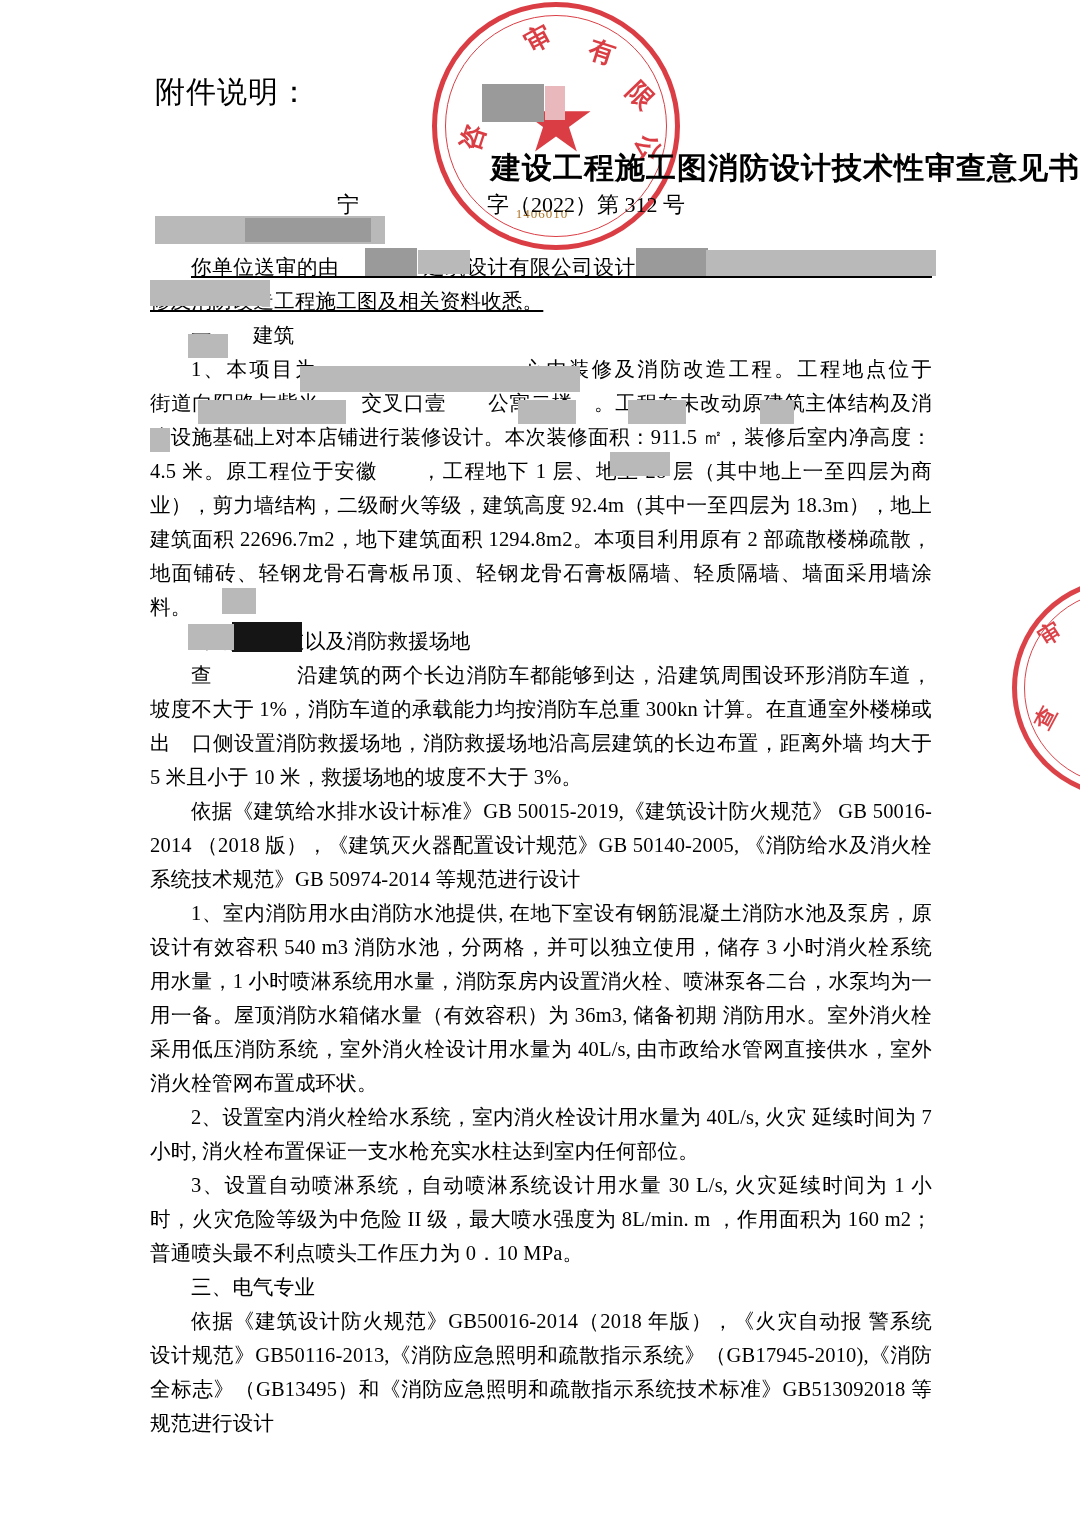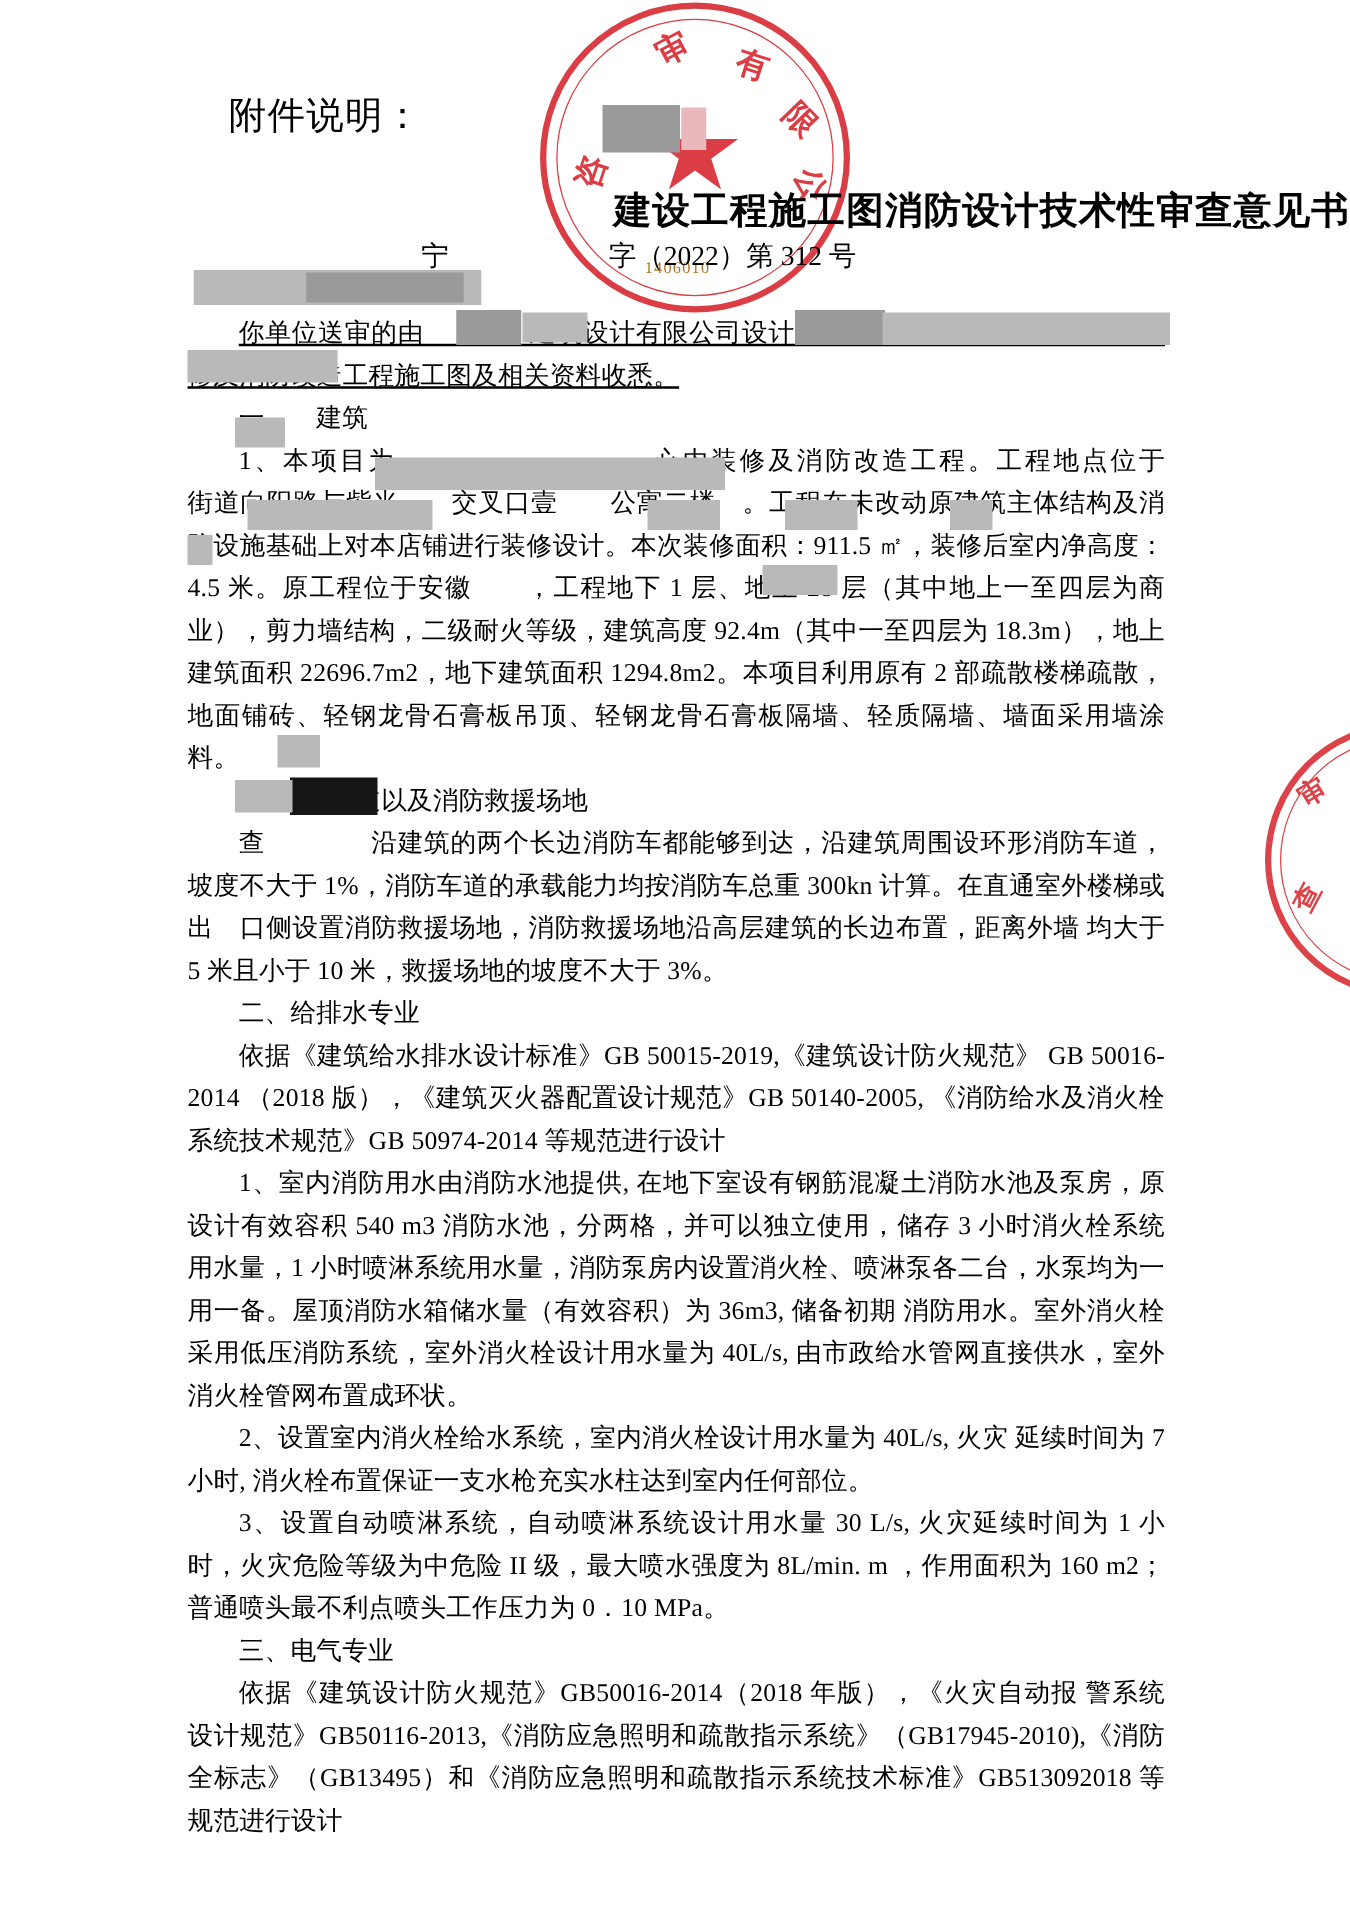--- a/index.html
+++ b/index.html
@@ -105,21 +105,20 @@
   .redact.light { background: #b9b9b9; }
   .redact.pink { background: #e9b8bd; }
 
   
   .attach-label {
     position: absolute;
     left: 155px;
     top: 72px;
     font-size: 30px;
     letter-spacing: 1px;
-    margin-left: 28px;
   }
   .doc-title {
     position: absolute;
     left: 0;
     top: 148px;
     width: 1080px;
     text-align: right;
     font-size: 30px;
     font-weight: bold;
     letter-spacing: 1px;
@@ -204,21 +203,20 @@
 
 
   <div class="body-text">
     <p class="underline-first">你单位送审的由　　　　建筑设计有限公司设计的　　　　　　　　　中心内装修及消防改造工程施工图及相关资料收悉。</p>
 
     <p class="section">一、　建筑</p>
     <p>1、本项目为　　　　　　　　　心内装修及消防改造工程。工程地点位于　　　　　　　街道向阳路与紫光　　交叉口壹　　公寓二楼　。工程在未改动原建筑主体结构及消防设施基础上对本店铺进行装修设计。本次装修面积：911.5 ㎡，装修后室内净高度：4.5 米。原工程位于安徽　　，工程地下 1 层、地上 28 层（其中地上一至四层为商业），剪力墙结构，二级耐火等级，建筑高度 92.4m（其中一至四层为 18.3m），地上建筑面积 22696.7m2，地下建筑面积 1294.8m2。本项目利用原有 2 部疏散楼梯疏散，地面铺砖、轻钢龙骨石膏板吊顶、轻钢龙骨石膏板隔墙、轻质隔墙、墙面采用墙涂料。</p>
     <p>2、消防车道以及消防救援场地</p>
     <p>查　　　　沿建筑的两个长边消防车都能够到达，沿建筑周围设环形消防车道，坡度不大于 1%，消防车道的承载能力均按消防车总重 300kn 计算。在直通室外楼梯或出　口侧设置消防救援场地，消防救援场地沿高层建筑的长边布置，距离外墙 均大于 5 米且小于 10 米，救援场地的坡度不大于 3%。</p>
 
-    <p class="section">二、给排水专业</p>
     <p>依据《建筑给水排水设计标准》GB 50015-2019,《建筑设计防火规范》 GB 50016-2014 （2018 版），《建筑灭火器配置设计规范》GB 50140-2005, 《消防给水及消火栓系统技术规范》GB 50974-2014 等规范进行设计</p>
     <p>1、室内消防用水由消防水池提供, 在地下室设有钢筋混凝土消防水池及泵房，原设计有效容积 540 m3 消防水池，分两格，并可以独立使用，储存 3 小时消火栓系统 用水量，1 小时喷淋系统用水量，消防泵房内设置消火栓、喷淋泵各二台，水泵均为一用一备。屋顶消防水箱储水量（有效容积）为 36m3, 储备初期 消防用水。室外消火栓采用低压消防系统，室外消火栓设计用水量为 40L/s, 由市政给水管网直接供水，室外消火栓管网布置成环状。</p>
     <p>2、设置室内消火栓给水系统，室内消火栓设计用水量为 40L/s, 火灾 延续时间为 7 小时, 消火栓布置保证一支水枪充实水柱达到室内任何部位。</p>
     <p>3、设置自动喷淋系统，自动喷淋系统设计用水量 30 L/s, 火灾延续时间为 1 小时，火灾危险等级为中危险 II 级，最大喷水强度为 8L/min. m ，作用面积为 160 m2；普通喷头最不利点喷头工作压力为 0．10 MPa。</p>
 
     <p class="section">三、电气专业</p>
     <p>依据《建筑设计防火规范》GB50016-2014（2018 年版），《火灾自动报 警系统设计规范》GB50116-2013,《消防应急照明和疏散指示系统》（GB17945-2010),《消防全标志》（GB13495）和《消防应急照明和疏散指示系统技术标准》GB513092018 等规范进行设计</p>
 
   </div>
 

